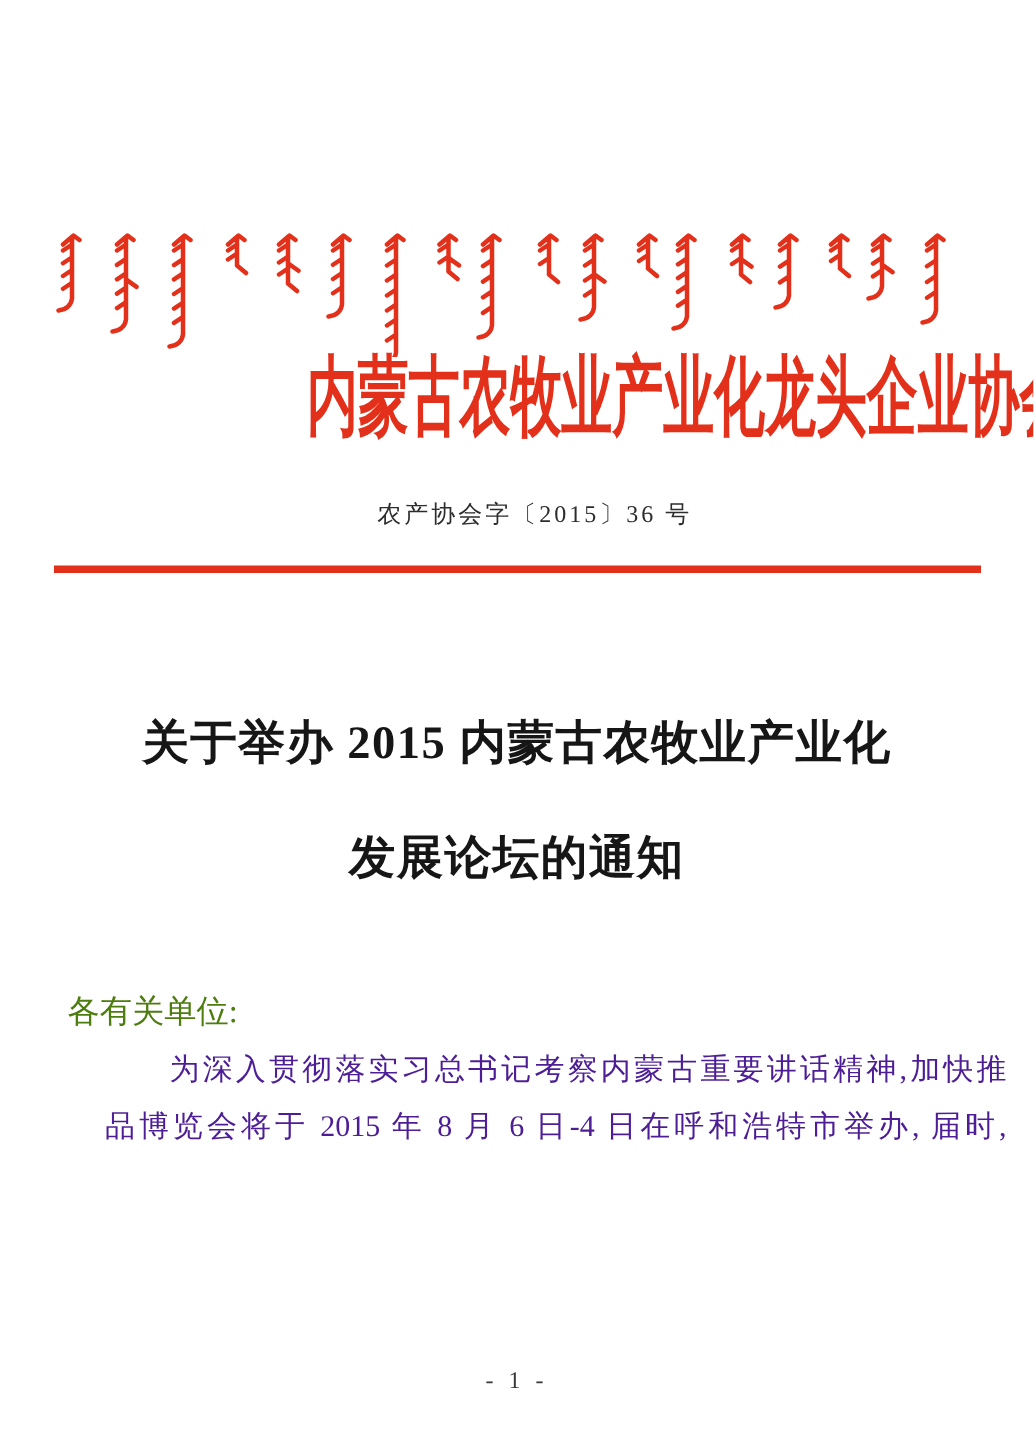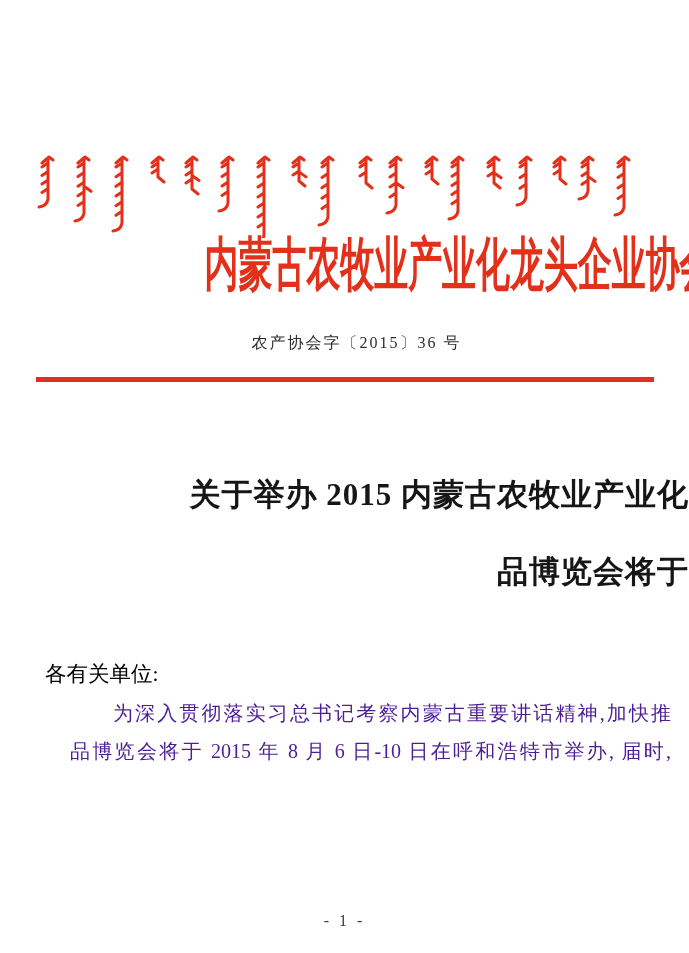--- a/index.html
+++ b/index.html
@@ -33,28 +33,28 @@
     position:absolute;top:333px;left:12px;width:689px;
     text-align:center;
     font-size:16px;letter-spacing:2px;color:#2d2d2d;
   }
   .red-rule{
     position:absolute;top:377px;left:36px;width:618px;height:5px;
     background:var(--red);
   }
   .doc-title-line{
     position:absolute;left:0;width:689px;
-    text-align:right;font-weight:700;font-size:31px;color:#161616;
+    text-align:center;font-weight:700;font-size:31px;color:#161616;
     letter-spacing:1px;
   }
   .doc-title-line.l1{top:474px;}
   .doc-title-line.l2{top:551px;}
   .salutation{
     position:absolute;top:659px;left:45px;
-    font-size:21.5px;color:#000000;
+    font-size:21.5px;color:#4d7c0f;
   }
   .paragraph{
     position:absolute;top:694px;left:45px;width:601px;
     font-size:20px;color:#4c1d95;margin-left:25px;
   }
   .para-line{
     height:38.4px;line-height:38.4px;
     text-align:justify;
     text-align-last:justify;
     white-space:nowrap;
@@ -77,24 +77,24 @@
 
   <div class="org-title">
     <span>内蒙古农牧业产业化龙头企业协会文件</span>
   </div>
 
   <div class="doc-number">农产协会字〔2015〕36 号</div>
 
   <div class="red-rule"></div>
 
   <div class="doc-title-line l1">关于举办 2015 内蒙古农牧业产业化</div>
-  <div class="doc-title-line l2">品博览会将于</div>
+  <div class="doc-title-line l2">发展论坛的通知</div>
 
   <div class="salutation">各有关单位:</div>
 
   <div class="paragraph">
     <div class="para-line first">为深入贯彻落实习总书记考察内蒙古重要讲话精神,加快推</div>
-    <div class="para-line">品博览会将于 2015 年 8 月 6 日-10 日在呼和浩特市举办, 届时,</div>
+    <div class="para-line">品博览会将于 2015 年 8 月 6 日-4 日在呼和浩特市举办, 届时,</div>
   </div>
 
   <div class="page-number">- 1 -</div>
 
 </div>
 
 </body></html>

